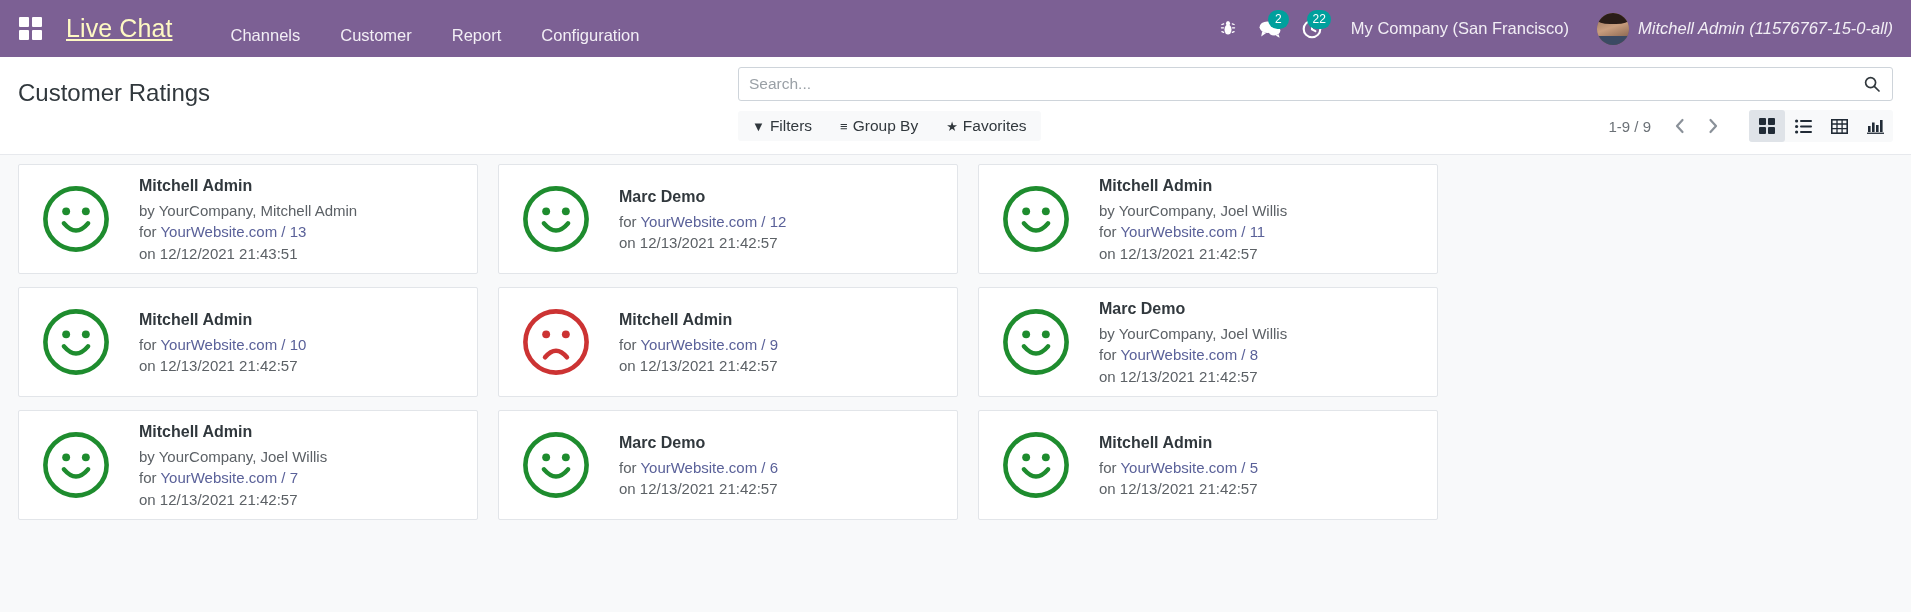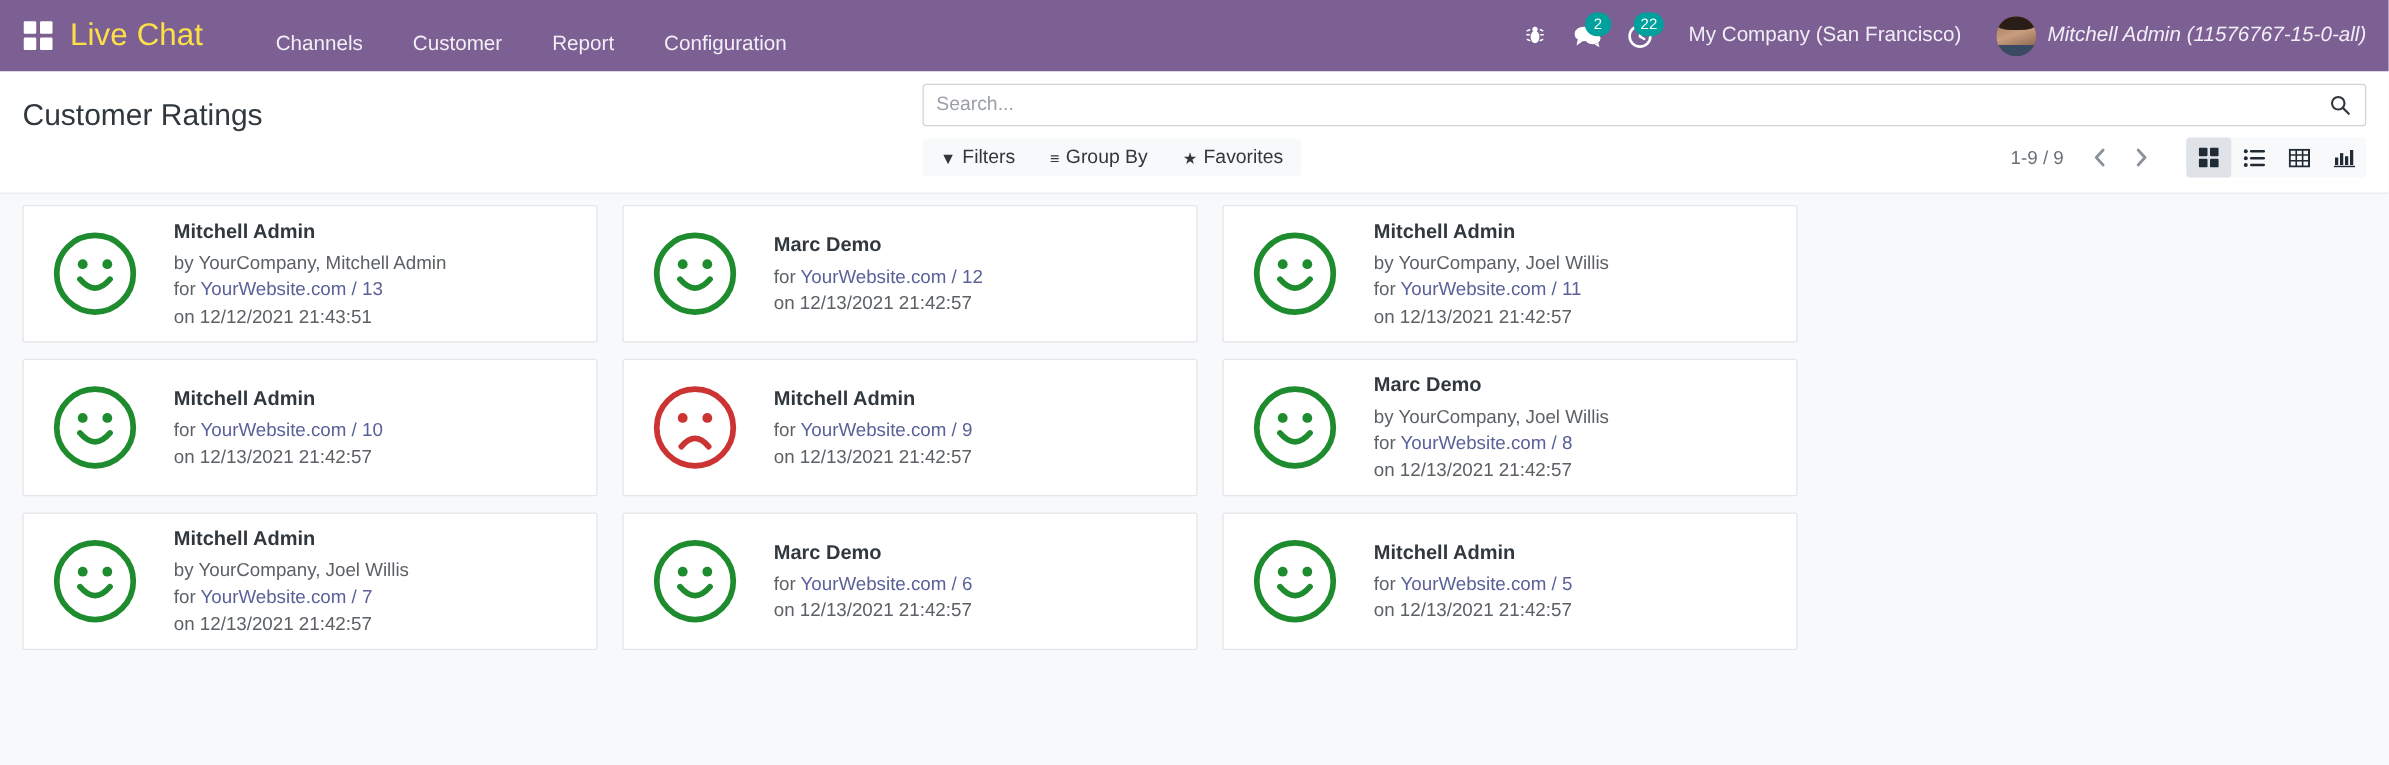--- a/index.html
+++ b/index.html
@@ -24,26 +24,27 @@
   }
   .apps-btn {
     width: 40px; height: 40px;
     display: flex; align-items: center; justify-content: center;
     cursor: pointer; border-radius: 3px;
   }
   .apps-grid { display: grid; grid-template-columns: 10px 10px; grid-template-rows: 10px 10px; gap: 3px; }
   .apps-grid i { display: block; background: #fff; border-radius: 1px; }
   .brand {
     font-size: 25px;
-    color: #fde047;
-    margin-left: 6px;
+    color: #fef9c3;
+    margin-left: 16px;
     margin-right: 38px;
     letter-spacing: .1px;
     white-space: nowrap;
     cursor: pointer;
+    text-decoration: underline;
   }
   .nav-menu { display: flex; align-items: flex-end; height: 100%; margin-top: 14px; }
   .nav-item {
     font-size: 16.5px;
     color: #f2eef5;
     padding: 0 20px;
     height: 100%;
     display: flex; align-items: center;
     cursor: pointer;
     white-space: nowrap;

